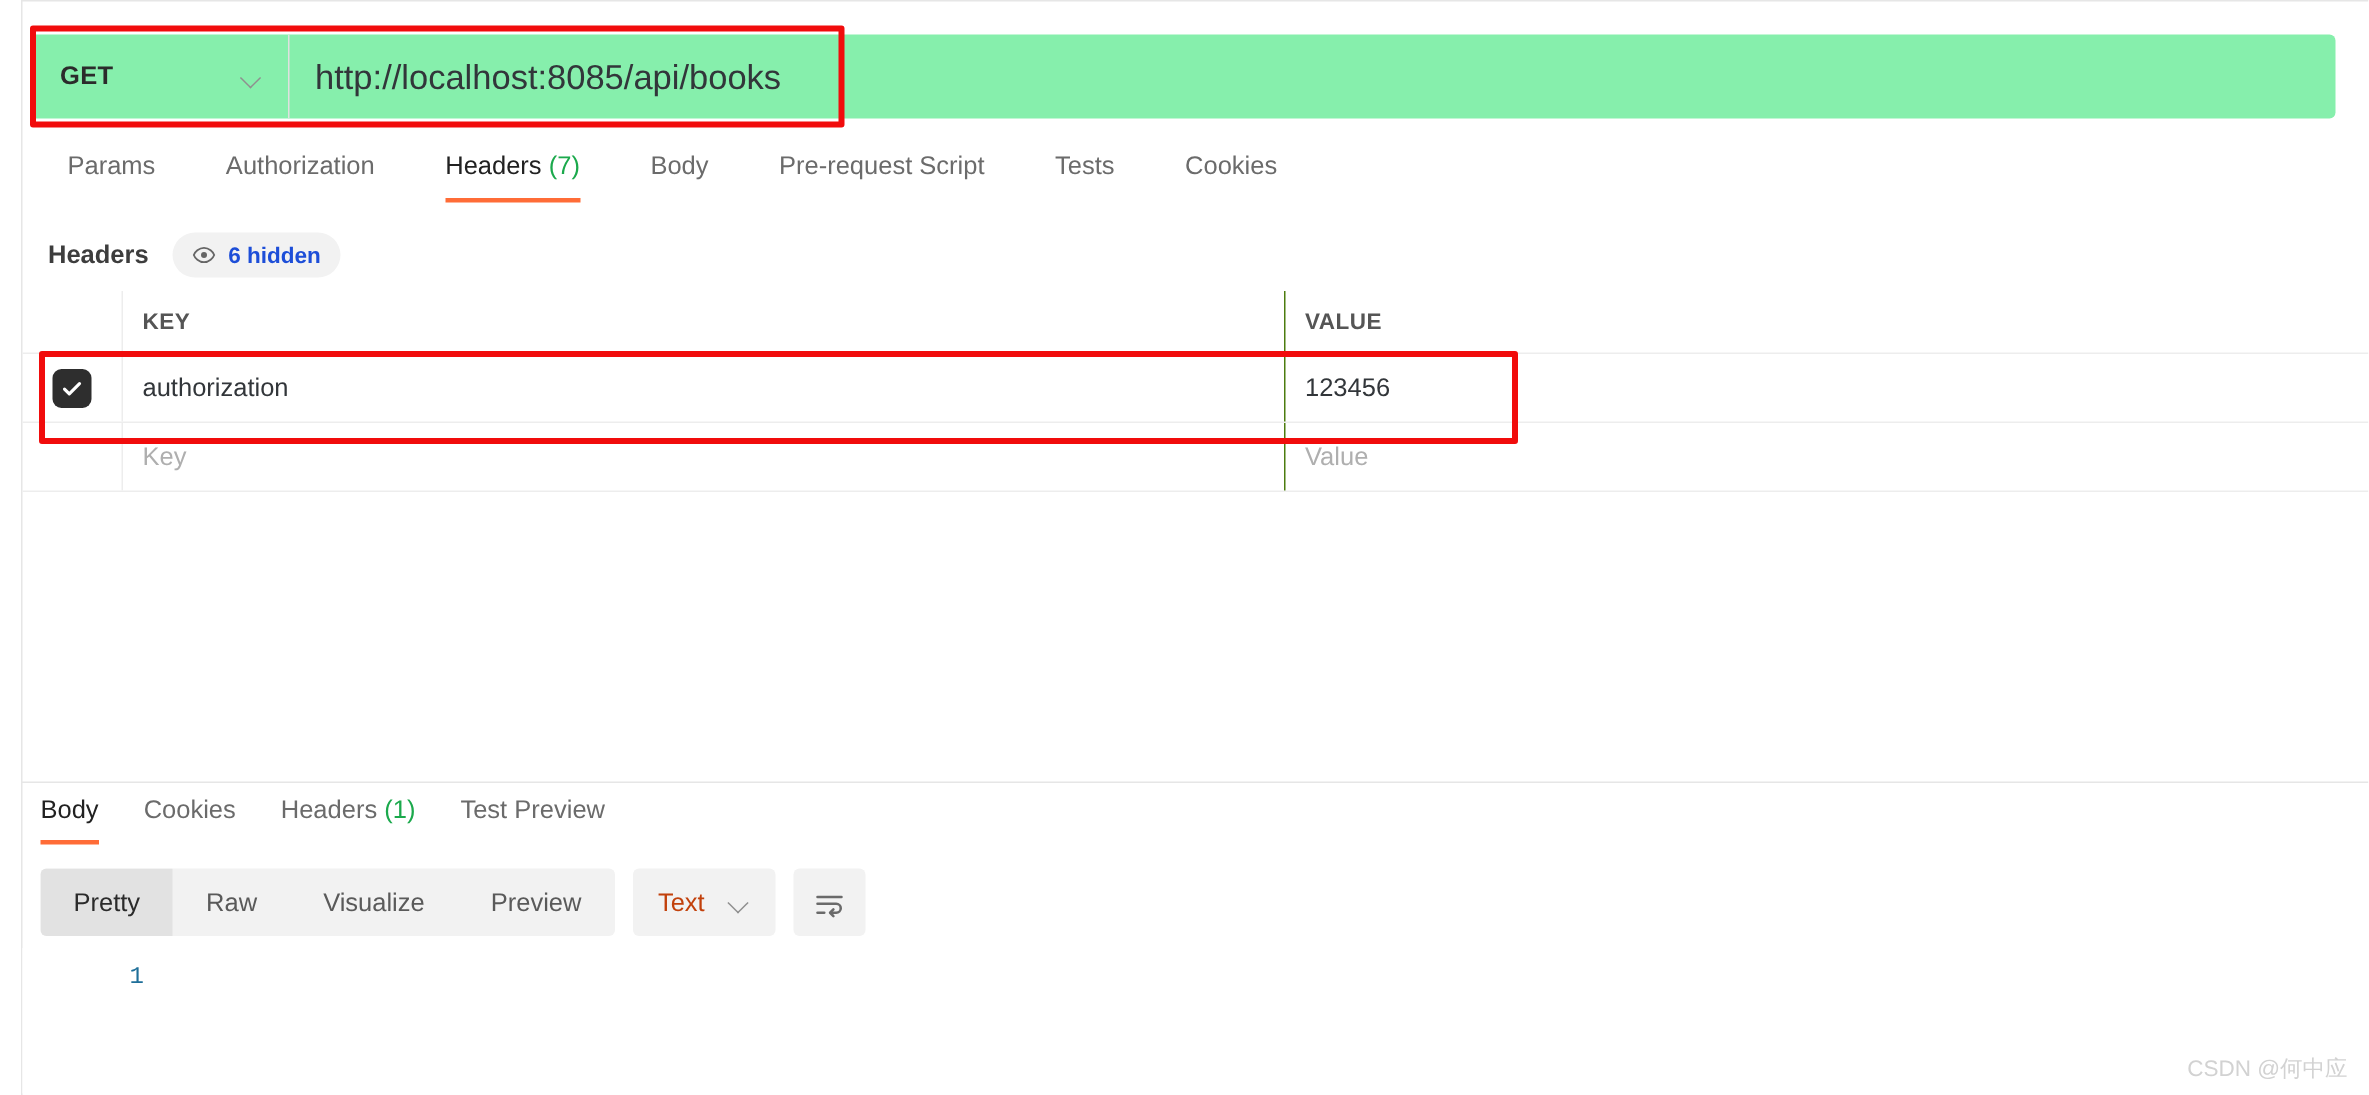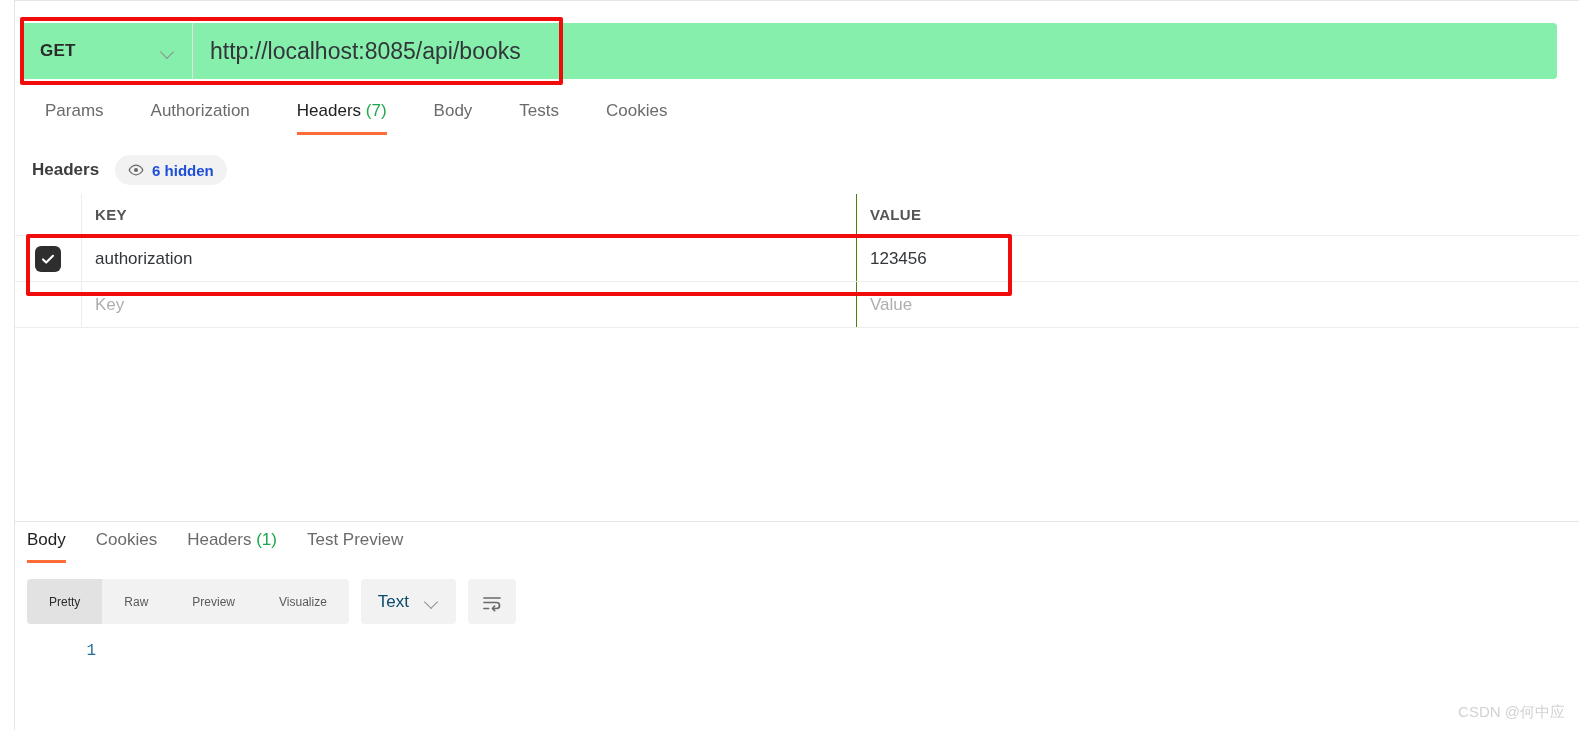--- a/index.html
+++ b/index.html
@@ -266,41 +266,41 @@
     display: flex;
     background: #f2f2f2;
     border-radius: 4px;
     overflow: hidden;
     height: 45px;
   }
   .seg {
     display: flex;
     align-items: center;
     padding: 0 22px;
-    font-size: 12px;
+    font-size: 17px;
     color: #5a5a5a;
     cursor: pointer;
   }
   .seg.active {
     background: #e2e2e2;
     color: #2b2b2b;
   }
   .fmt-select {
     display: flex;
     align-items: center;
     gap: 16px;
     height: 45px;
     padding: 0 17px;
     background: #f2f2f2;
     border-radius: 4px;
     cursor: pointer;
   }
   .fmt-label {
     font-size: 17px;
-    color: #0c4a6e;
+    color: #c2410c;
   }
   .wrap-btn {
     width: 48px; height: 45px;
     background: #f2f2f2;
     border-radius: 4px;
     display: flex;
     align-items: center;
     justify-content: center;
     cursor: pointer;
   }
@@ -355,20 +355,23 @@
     </div>
     <div class="rtab">
       <span>Authorization</span>
     </div>
     <div class="rtab active">
       <span>Headers</span>
       <span class="cnt">(7)</span>
     </div>
     <div class="rtab">
       <span>Body</span>
+    </div>
+    <div class="rtab">
+      <span>Pre-request Script</span>
     </div>
     <div class="rtab">
       <span>Tests</span>
     </div>
     <div class="rtab">
       <span>Cookies</span>
     </div>
   </div>
 
   <div class="subbar">
@@ -446,24 +449,24 @@
 
   <div class="view-toolbar">
     <div class="seg-group">
       <div class="seg active">
         <span>Pretty</span>
       </div>
       <div class="seg">
         <span>Raw</span>
       </div>
       <div class="seg">
+        <span>Visualize</span>
+      </div>
+      <div class="seg">
         <span>Preview</span>
-      </div>
-      <div class="seg">
-        <span>Visualize</span>
       </div>
     </div>
 
     <div class="fmt-select">
       <span class="fmt-label">Text</span>
       <span class="chev"></span>
     </div>
 
     <div class="wrap-btn">
       <svg width="22" height="20" viewBox="0 0 22 20">

